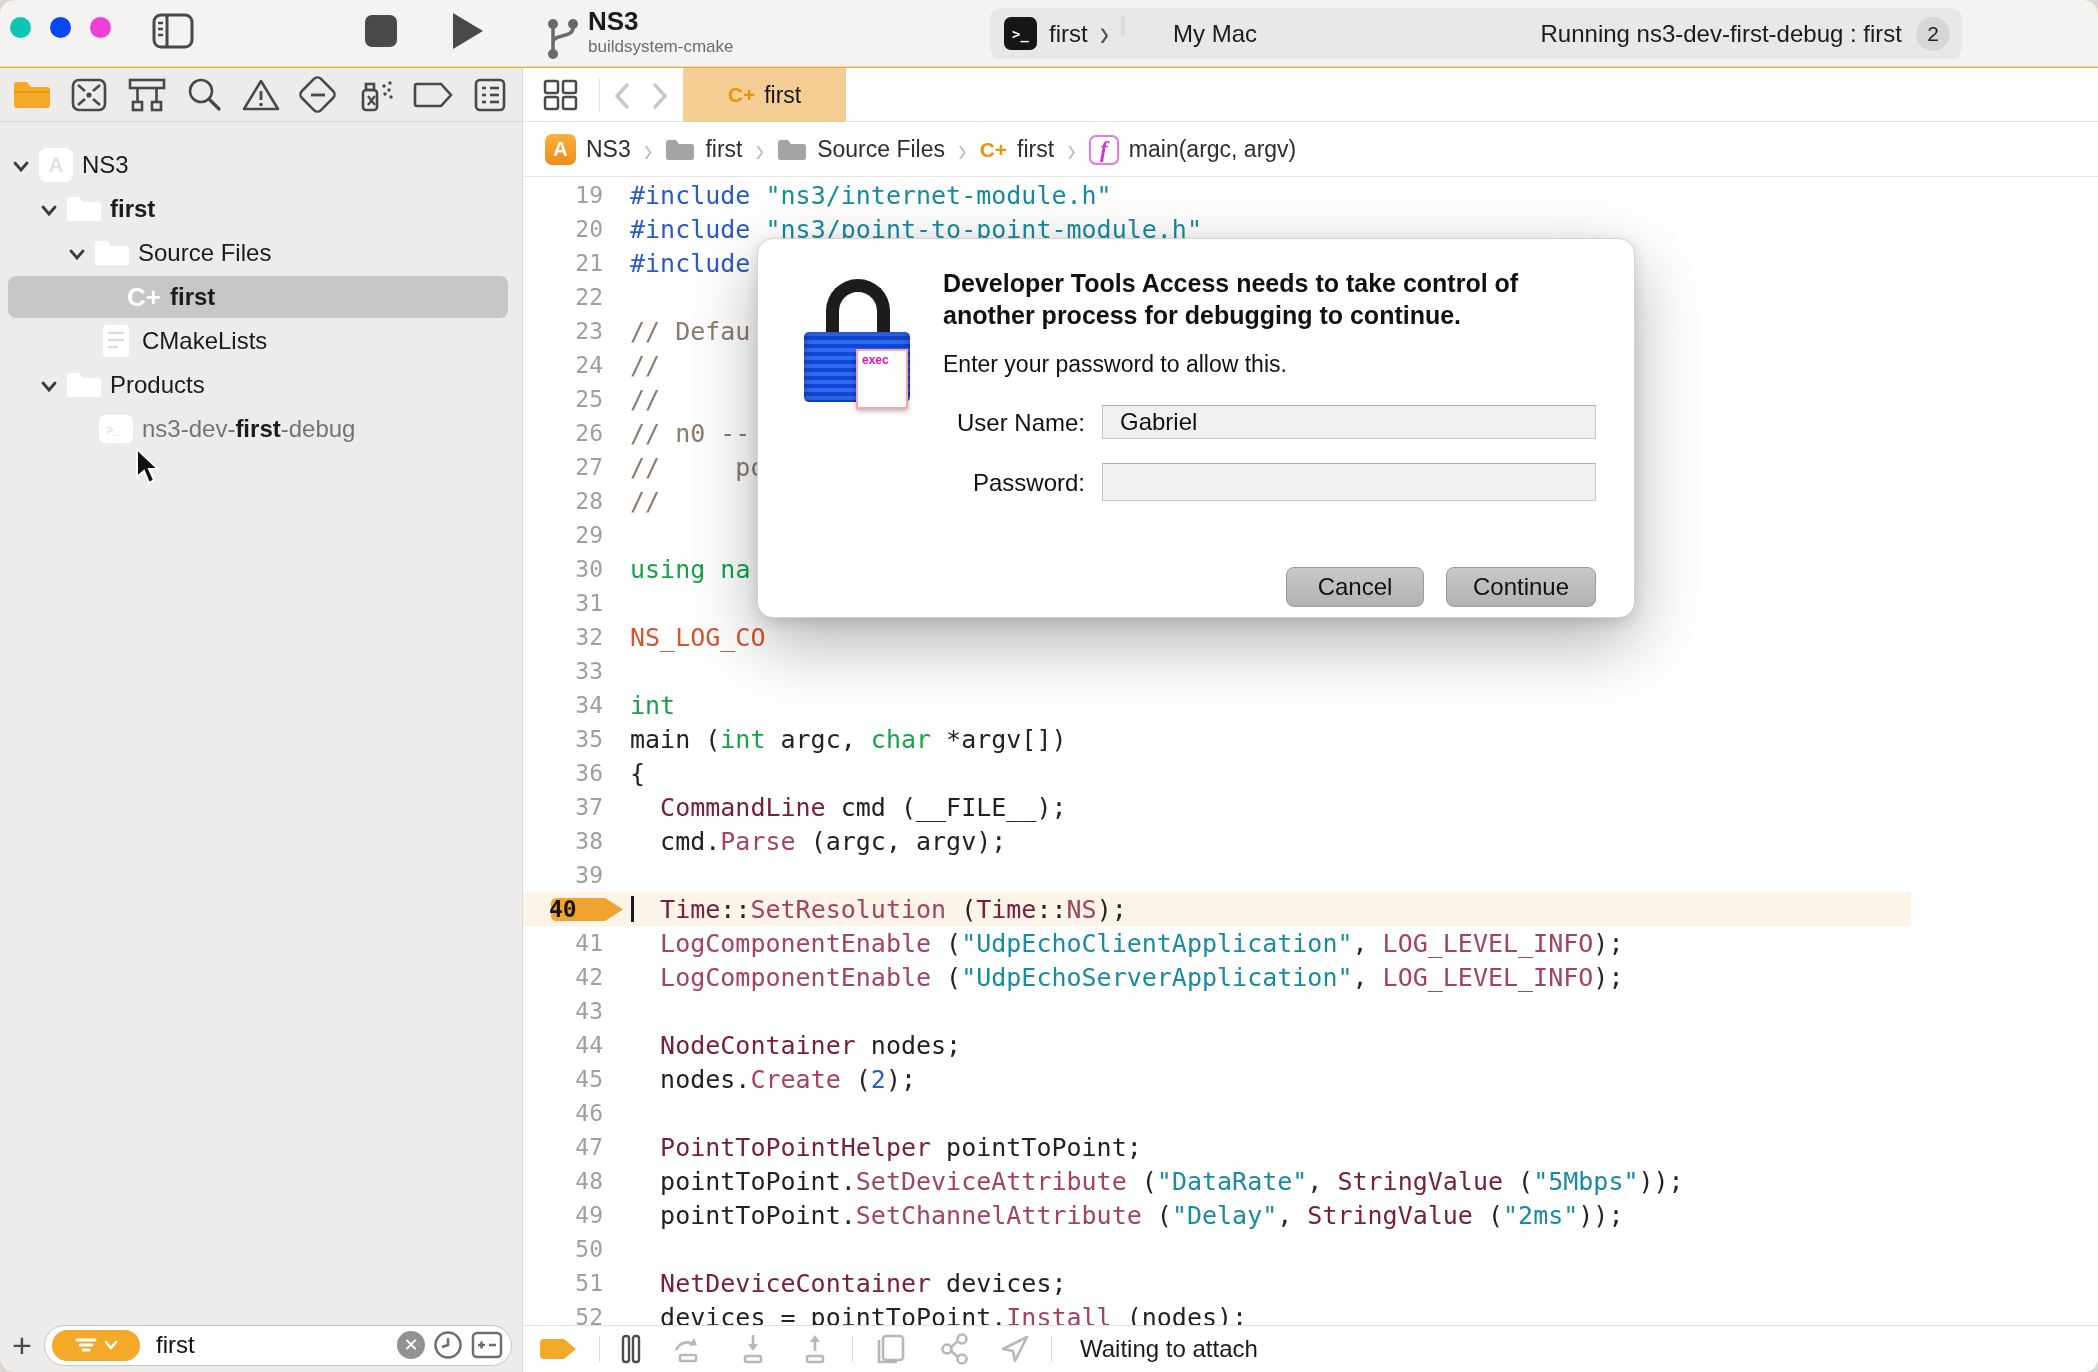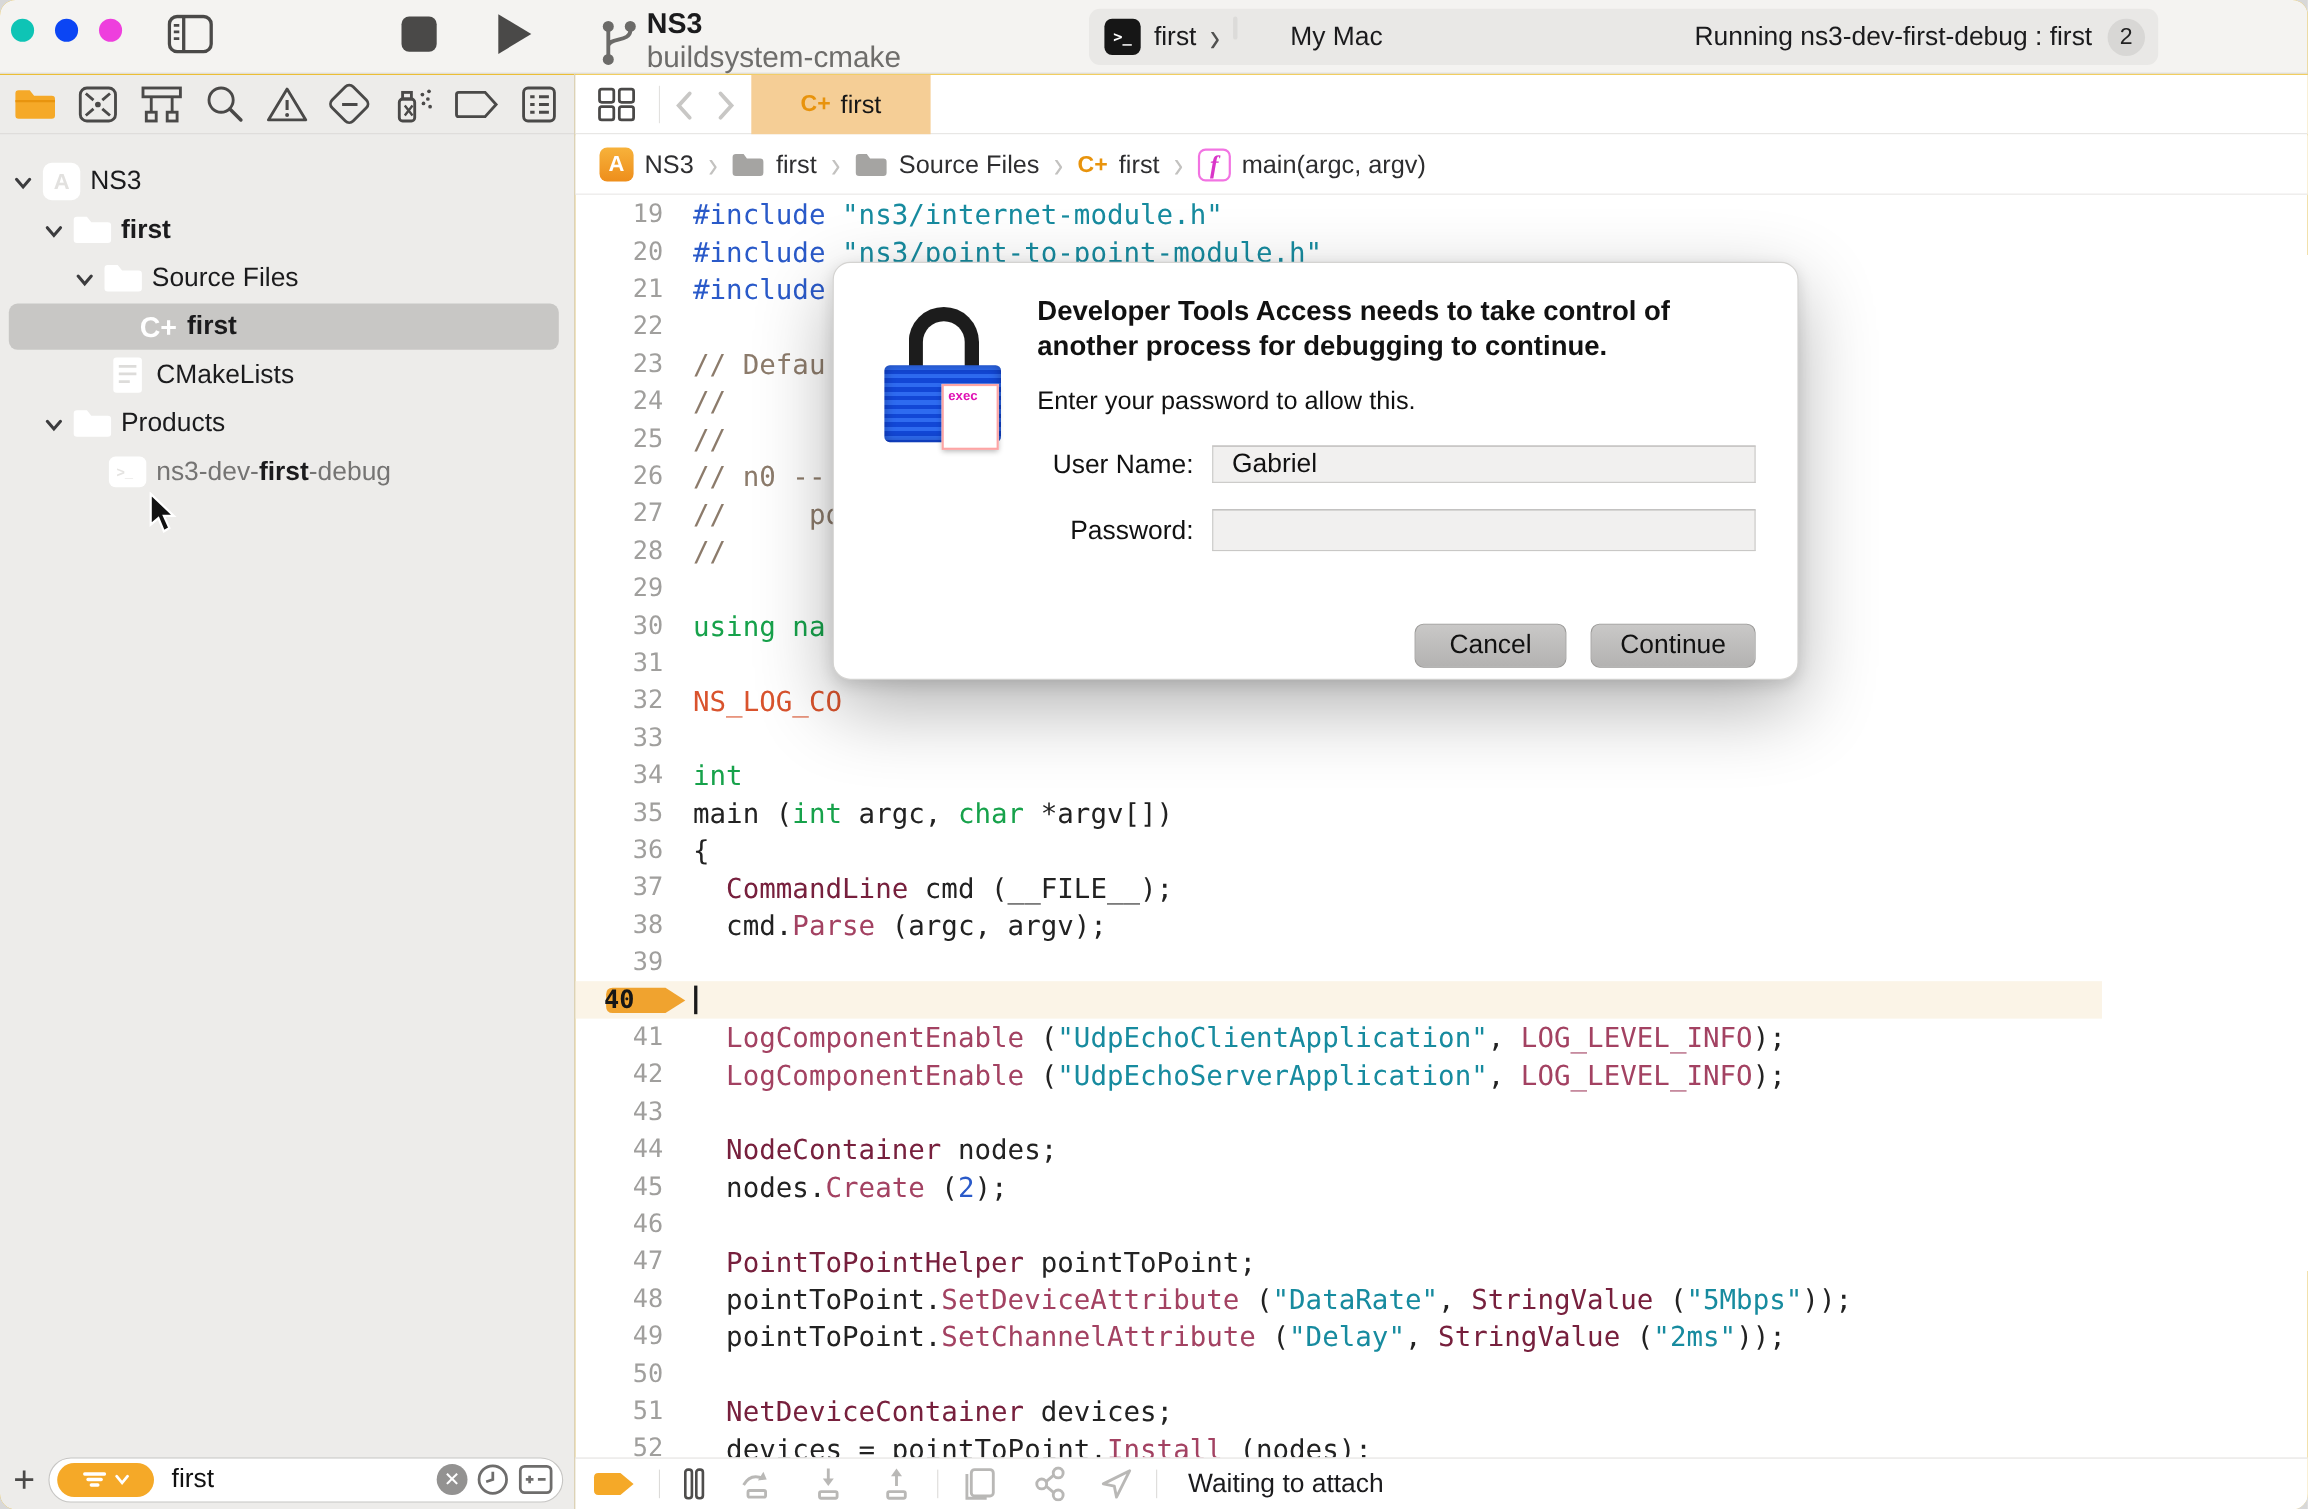--- a/index.html
+++ b/index.html
@@ -9,21 +9,21 @@
 
   
   #toolbar { position:absolute; left:0; top:0; width:2098px; height:67px; background:#F4F3F1; border-bottom:1px solid #E0DFDD; }
   .tl { position:absolute; top:17px; width:21px; height:21px; border-radius:50%; }
   #sidebar-toggle { position:absolute; left:152px; top:13px; width:42px; height:36px; }
   #stop-btn { position:absolute; left:365px; top:15px; width:32px; height:32px; background:#4A4948; border-radius:7px; }
   #play-btn { position:absolute; left:453px; top:13px; width:0; height:0; border-left:30px solid #4A4948; border-top:18px solid transparent; border-bottom:18px solid transparent; }
   #proj-title-block { position:absolute; left:545px; top:6px; }
   #branch-icon { position:absolute; left:0px; top:8px; }
   #proj-title { position:absolute; left:43px; top:0px; font-size:26px; font-weight:bold; color:#1B1B1D; white-space:nowrap; }
-  #proj-subtitle { position:absolute; left:43px; top:31px; font-size:27px; color:#6E6D6B; white-space:nowrap; }
+  #proj-subtitle { position:absolute; left:43px; top:31px; font-size:17px; color:#6E6D6B; white-space:nowrap; }
   #activity-bar { position:absolute; left:990px; top:8px; width:972px; height:51px; background:#E9E8E6; border-radius:10px; }
   #scheme { position:absolute; left:14px; top:0; height:51px; display:flex; align-items:center; gap:12px; }
   #scheme-term { width:33px; height:33px; background:#161616; border-radius:7px; color:#fff; font-family:"DejaVu Sans Mono", monospace; font-size:14px; font-weight:bold; display:flex; align-items:center; justify-content:center; }
   .scheme-label { font-size:24px; color:#1B1B1D; }
   .scheme-sep { font-size:28px; color:#515150; font-weight:200; transform:scaleY(1.35); }
   #mac-icon { width:40px; height:34px; position:relative; }
   #mac-screen { width:40px; height:27px; border-radius:4px; background:linear-gradient(135deg,#E7A04B 0%,#C06A1E 55%,#E2913C 100%); border:2px solid #DCDBD9; }
   #mac-stand { width:12px; height:5px; background:#D5D4D2; margin:0 auto; }
   #status-group { position:absolute; right:12px; top:0; height:51px; display:flex; align-items:center; gap:14px; }
   #status-text { font-size:24px; color:#1B1B1D; white-space:nowrap; }
@@ -486,20 +486,21 @@
         <div class="crow">
           <span class="lnum">39</span>
           <span class="ctext"></span>
         </div>
         <div class="crow hl">
           <svg class="bp-badge" width="78" height="27">
             <path d="M2 8 Q2 2 8 2 L56 2 L74 13.5 L56 25 L8 25 Q2 25 2 19 Z" fill="#F0A32F"></path>
           </svg>
           <span class="bp-num">40</span>
           <span class="caret"></span>
+          <span class="ctext"><span class="c-pl">  </span><span class="c-ty">Time</span><span class="c-pl">::</span><span class="c-fn">SetResolution</span><span class="c-pl"> (</span><span class="c-ty">Time</span><span class="c-pl">::</span><span class="c-fn">NS</span><span class="c-pl">);</span></span>
         </div>
         <div class="crow">
           <span class="lnum">41</span>
           <span class="ctext"><span class="c-pl">  </span><span class="c-fn">LogComponentEnable</span><span class="c-pl"> (</span><span class="c-str">"UdpEchoClientApplication"</span><span class="c-pl">, </span><span class="c-fn">LOG_LEVEL_INFO</span><span class="c-pl">);</span></span>
         </div>
         <div class="crow">
           <span class="lnum">42</span>
           <span class="ctext"><span class="c-pl">  </span><span class="c-fn">LogComponentEnable</span><span class="c-pl"> (</span><span class="c-str">"UdpEchoServerApplication"</span><span class="c-pl">, </span><span class="c-fn">LOG_LEVEL_INFO</span><span class="c-pl">);</span></span>
         </div>
         <div class="crow">

